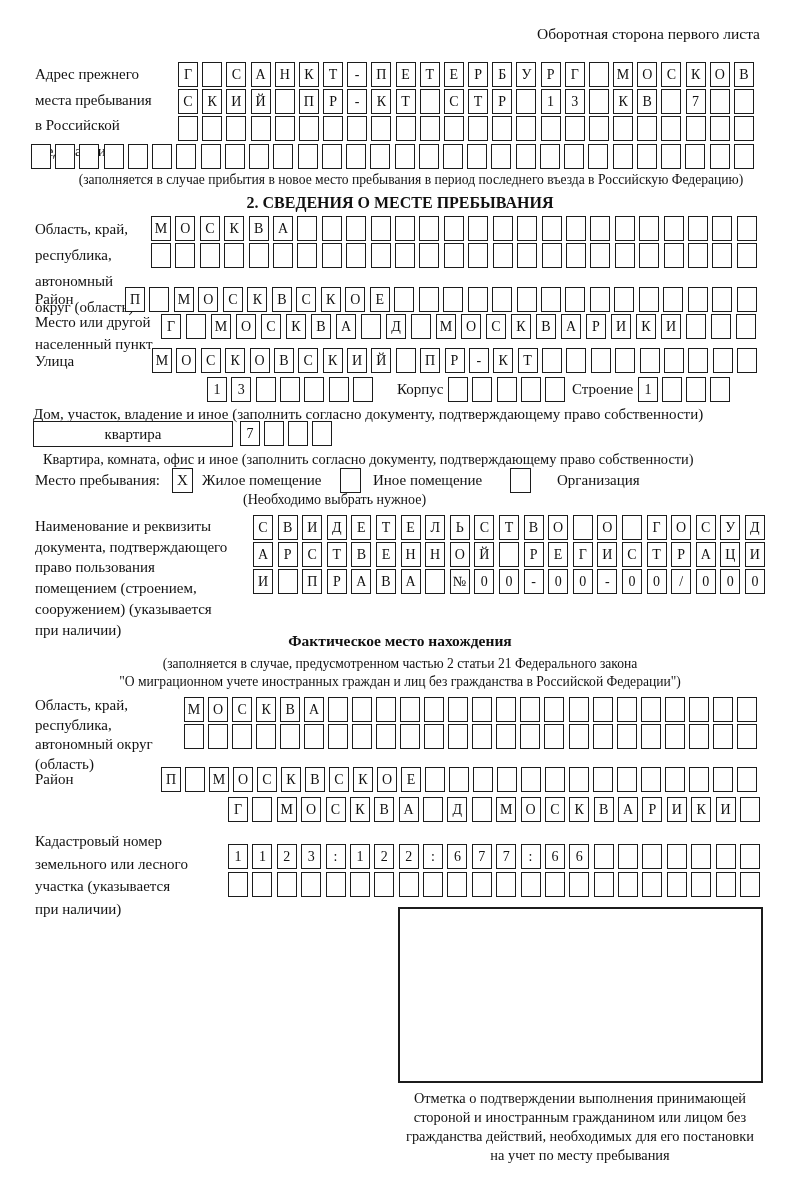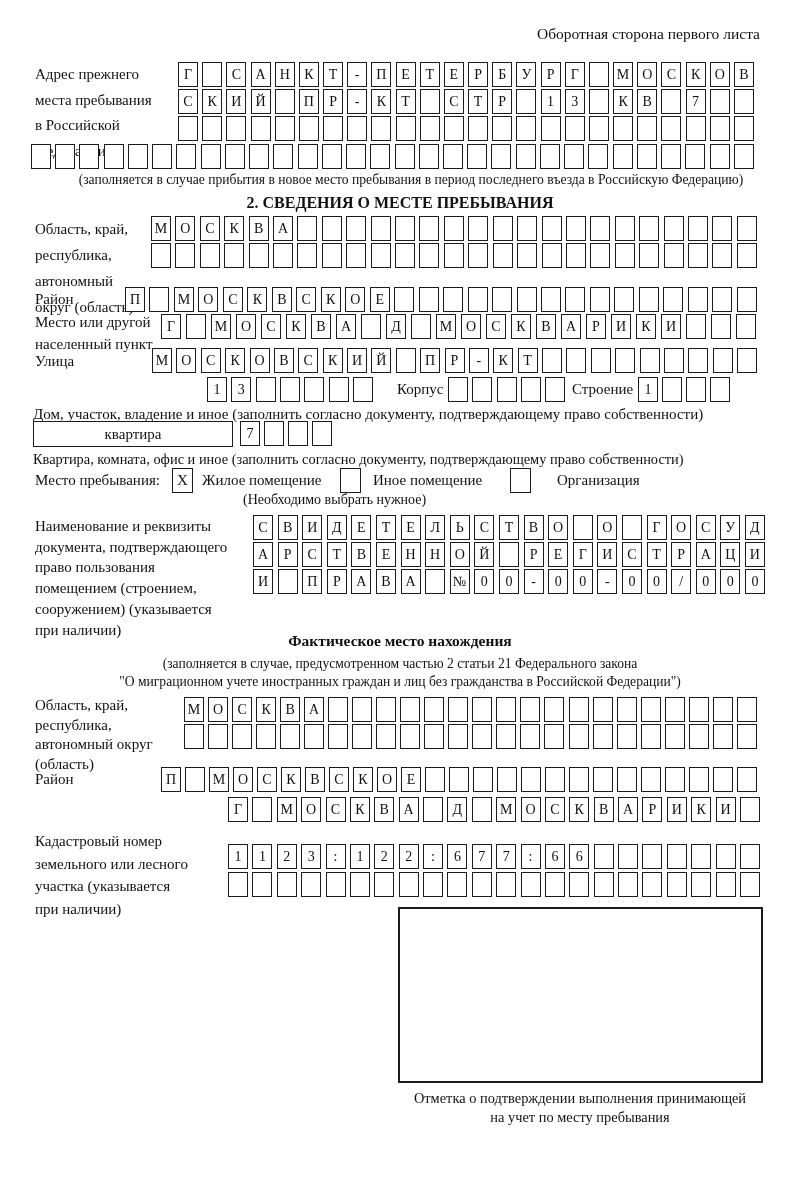--- a/index.html
+++ b/index.html
@@ -332,21 +332,21 @@
     </div>
   <div class="note" style="left:33px;top:406px;font-size:15px;">Дом, участок, владение и иное (заполнить согласно документу, подтверждающему право собственности)</div>
 
   <div class="widebox" style="left:33px;top:421px;width:200px;">квартира</div>
   <div class="cellrow" style="left:240px;top:421px;width:92px;">
       <span class="cell">7</span>
       <span class="cell"></span>
       <span class="cell"></span>
       <span class="cell"></span>
     </div>
-  <div class="note" style="left:33px;top:451px;font-size:14.4px;">Квартира, комната, офис и иное (заполнить согласно документу, подтверждающему право собственности)</div>
+  <div class="note" style="left:43px;top:451px;font-size:14.4px;">Квартира, комната, офис и иное (заполнить согласно документу, подтверждающему право собственности)</div>
 
   <div class="lbl" style="left:35px;top:471px;">Место пребывания:</div>
   <div class="checkbox" style="left:172px;top:468px;">X</div>
   <div class="lbl" style="left:202px;top:471px;text-align:right;">Жилое помещение</div>
   <div class="checkbox" style="left:340px;top:468px;"></div>
   <div class="lbl" style="left:373px;top:471px;">Иное помещение</div>
   <div class="checkbox" style="left:510px;top:468px;"></div>
   <div class="lbl" style="left:557px;top:471px;">Организация</div>
   <div class="note" style="left:243px;top:492px;font-size:14px;">(Необходимо выбрать нужное)</div>
 
@@ -596,16 +596,18 @@
       <span class="cell"></span>
       <span class="cell"></span>
       <span class="cell"></span>
       <span class="cell"></span>
       <span class="cell"></span>
     </div>
 
   <div class="stampbox" style="left:398px;top:907px;width:365px;height:176px;"></div>
   <div class="lbl" style="left:385px;top:1089px;width:390px;text-align:center;font-size:14.4px;line-height:19px;white-space:normal;">
     <div>Отметка о подтверждении выполнения принимающей</div>
+    <div>стороной и иностранным гражданином или лицом без</div>
+    <div>гражданства действий, необходимых для его постановки</div>
     <div>на учет по месту пребывания</div>
   </div>
 
 </div>
 
 </body></html>

